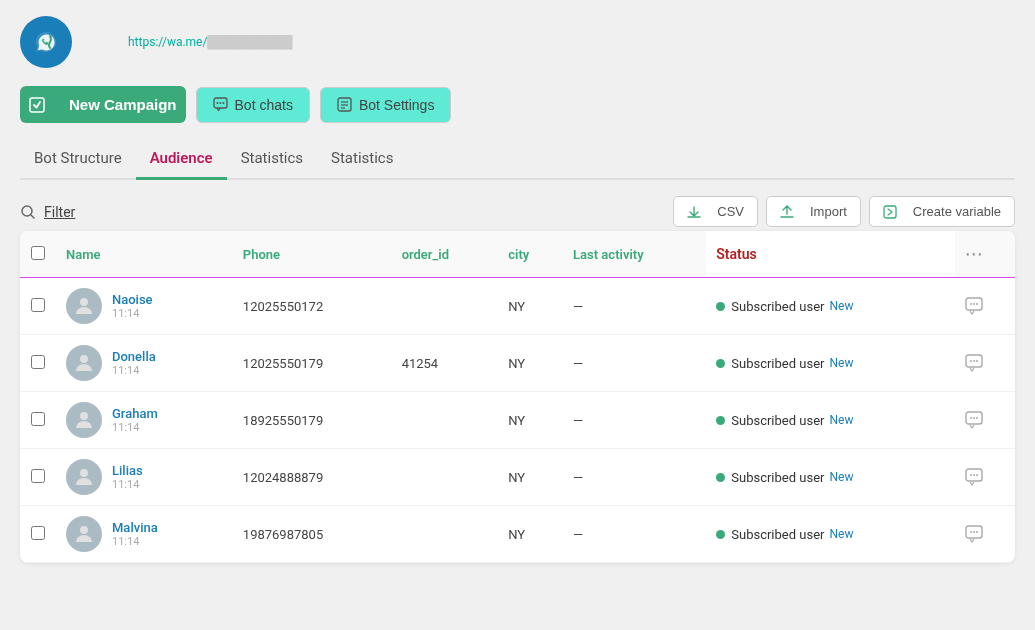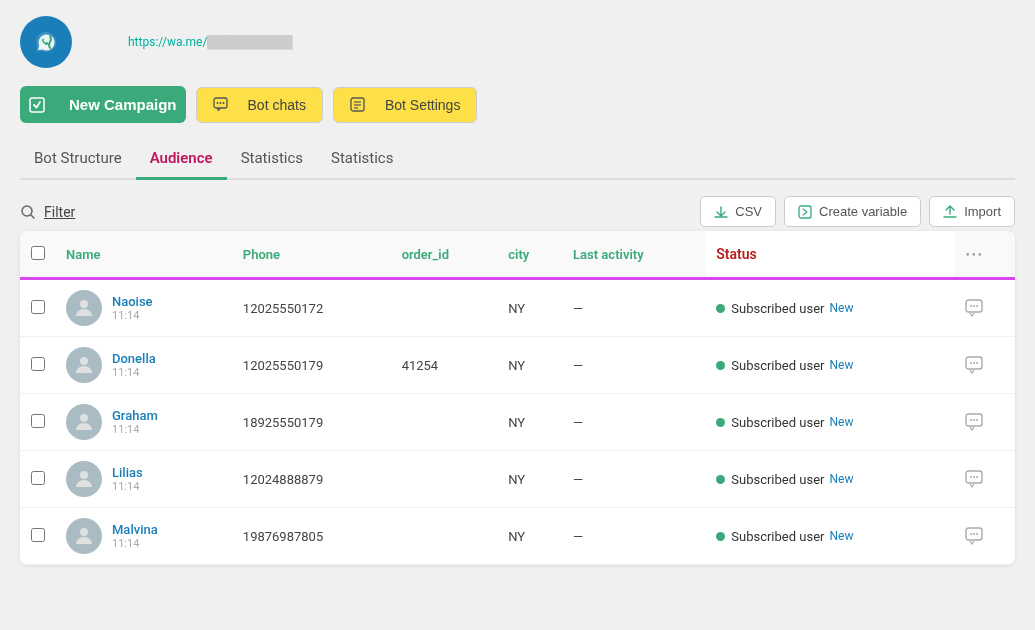--- a/index.html
+++ b/index.html
@@ -69,30 +69,30 @@
       border-radius: 6px;
       padding: 10px 9px;
       font-size: 15px;
       font-weight: 600;
       cursor: pointer;
       display: flex;
       align-items: center;
       gap: 24px;
     }
     .btn-secondary {
-      background: #fde047;
+      background: #5eead4;
       color: #444;
       border: 1.5px solid #ccc;
       border-radius: 6px;
       padding: 9px 16px;
       font-size: 14px;
       cursor: pointer;
       display: flex;
       align-items: center;
-      gap: 20px;
+      gap: 7px;
       text-align: right;
     }
     .tabs {
       display: flex;
       align-items: flex-end;
       border-bottom: 2px solid #ddd;
       margin-bottom: 16px;
     }
     .tab {
       padding: 8px 14px 10px;
@@ -140,35 +140,35 @@
     .btn-action {
       background: #fff;
       color: #555;
       border: 1.5px solid #ccc;
       border-radius: 5px;
       padding: 7px 13px;
       font-size: 13px;
       cursor: pointer;
       display: flex;
       align-items: center;
-      gap: 7px;
+      gap: 16px;
     }
     .table-container {
       background: #fff;
       border-radius: 8px;
       overflow: hidden;
       box-shadow: 0 1px 4px rgba(0,0,0,0.08);
     }
     table {
       width: 100%;
       border-collapse: collapse;
     }
     thead tr {
       background: #f9f9f9;
-      border-bottom: 3px solid #d946ef;
+      border-bottom: 1px solid #d946ef;
     }
     thead th {
       padding: 12px 10px;
       font-size: 13px;
       font-weight: 600;
       color: #3aaa7a;
       text-align: left;
     }
     tbody tr {
       border-bottom: 1px solid #f0f0f0;
@@ -330,31 +330,31 @@
     <div class="action-btns">
       <button class="btn-action">
         <svg width="14" height="14" viewBox="0 0 14 14" fill="none">
           <path d="M3 7l4 4 4-4M7 2v9" stroke="#3aaa7a" stroke-width="1.4" stroke-linecap="round"></path>
           <path d="M1 12h12" stroke="#3aaa7a" stroke-width="1.4" stroke-linecap="round"></path>
         </svg>
         <span>CSV</span>
       </button>
       <button class="btn-action">
         <svg width="14" height="14" viewBox="0 0 14 14" fill="none">
+          <path d="M7 9V2M3 5l4-4 4 4" stroke="#3aaa7a" stroke-width="1.4" stroke-linecap="round"></path>
+          <path d="M1 12h12" stroke="#3aaa7a" stroke-width="1.4" stroke-linecap="round"></path>
+        </svg>
+        <span>Import</span>
+      </button>
+      <button class="btn-action">
+        <svg width="14" height="14" viewBox="0 0 14 14" fill="none">
           <rect x="1" y="1" width="12" height="12" rx="2" stroke="#3aaa7a" stroke-width="1.3" fill="none"></rect>
           <path d="M5 4l4 3-4 3" stroke="#3aaa7a" stroke-width="1.2" stroke-linecap="round" stroke-linejoin="round"></path>
         </svg>
         <span>Create variable</span>
-      </button>
-      <button class="btn-action">
-        <svg width="14" height="14" viewBox="0 0 14 14" fill="none">
-          <path d="M7 9V2M3 5l4-4 4 4" stroke="#3aaa7a" stroke-width="1.4" stroke-linecap="round"></path>
-          <path d="M1 12h12" stroke="#3aaa7a" stroke-width="1.4" stroke-linecap="round"></path>
-        </svg>
-        <span>Import</span>
       </button>
     </div>
   </div>
 
   <div class="table-container">
     <table>
       <thead>
         <tr>
           <th class="checkbox-cell">
             <input type="checkbox" style="">

